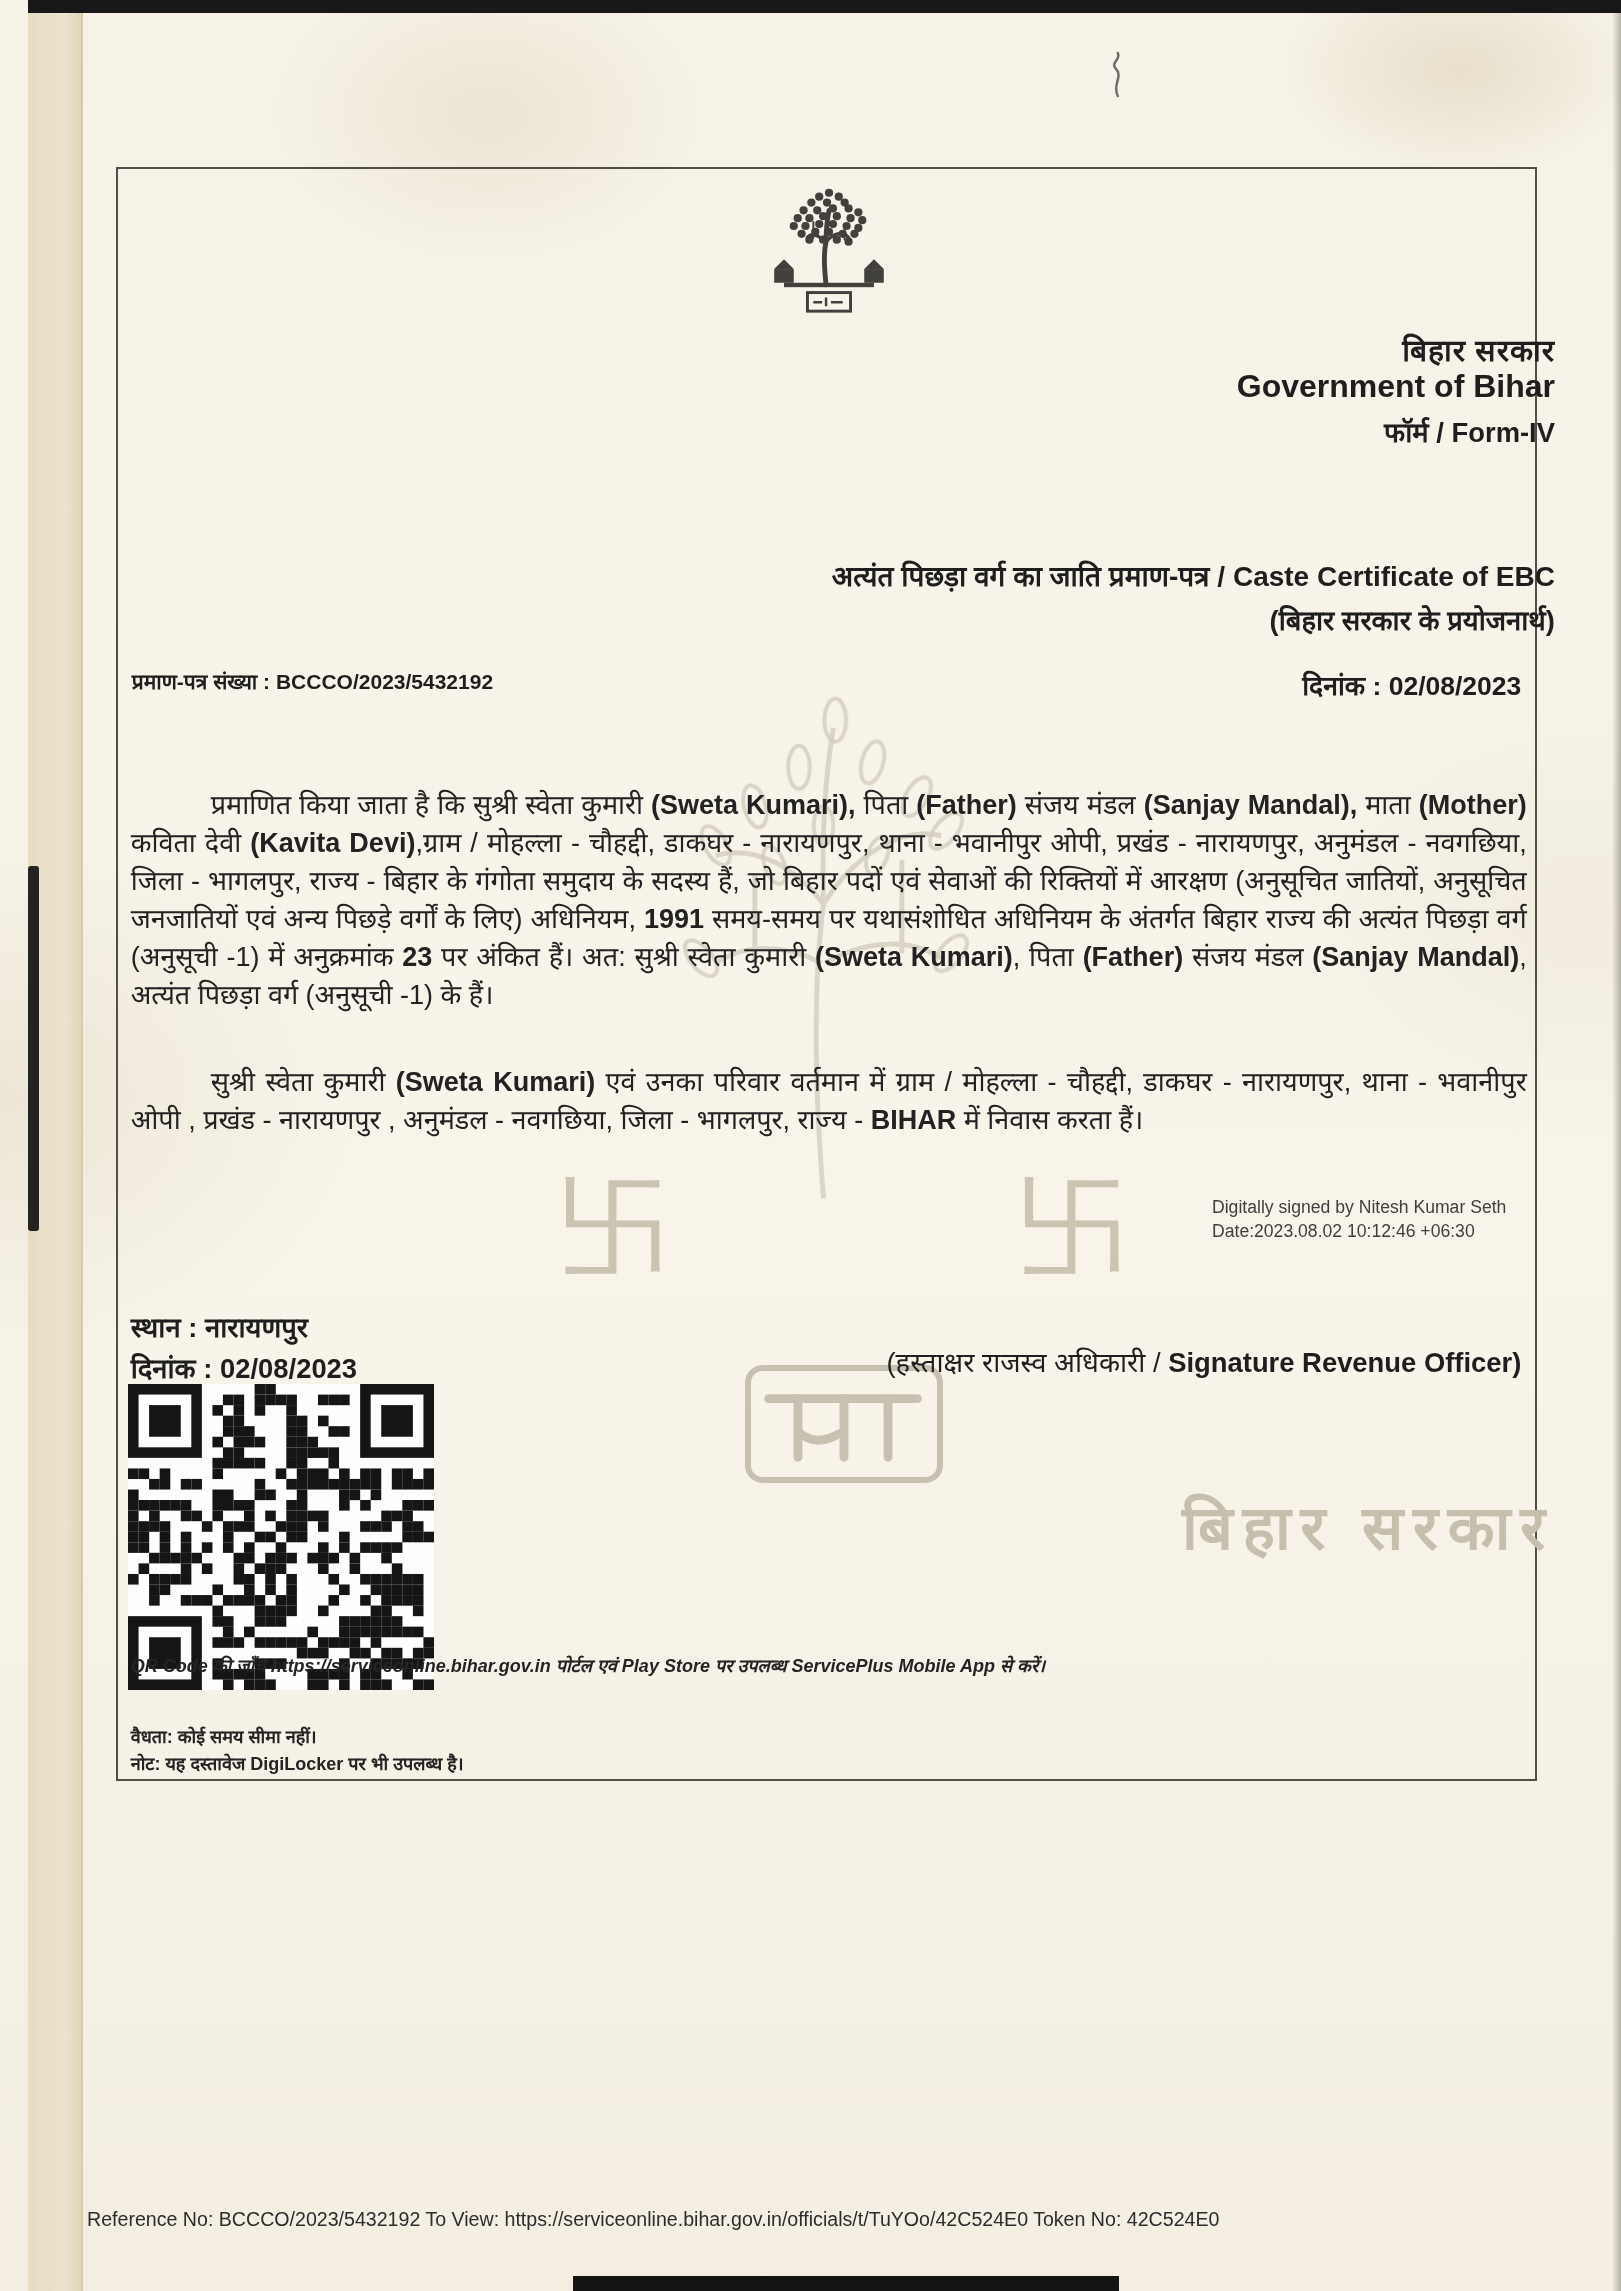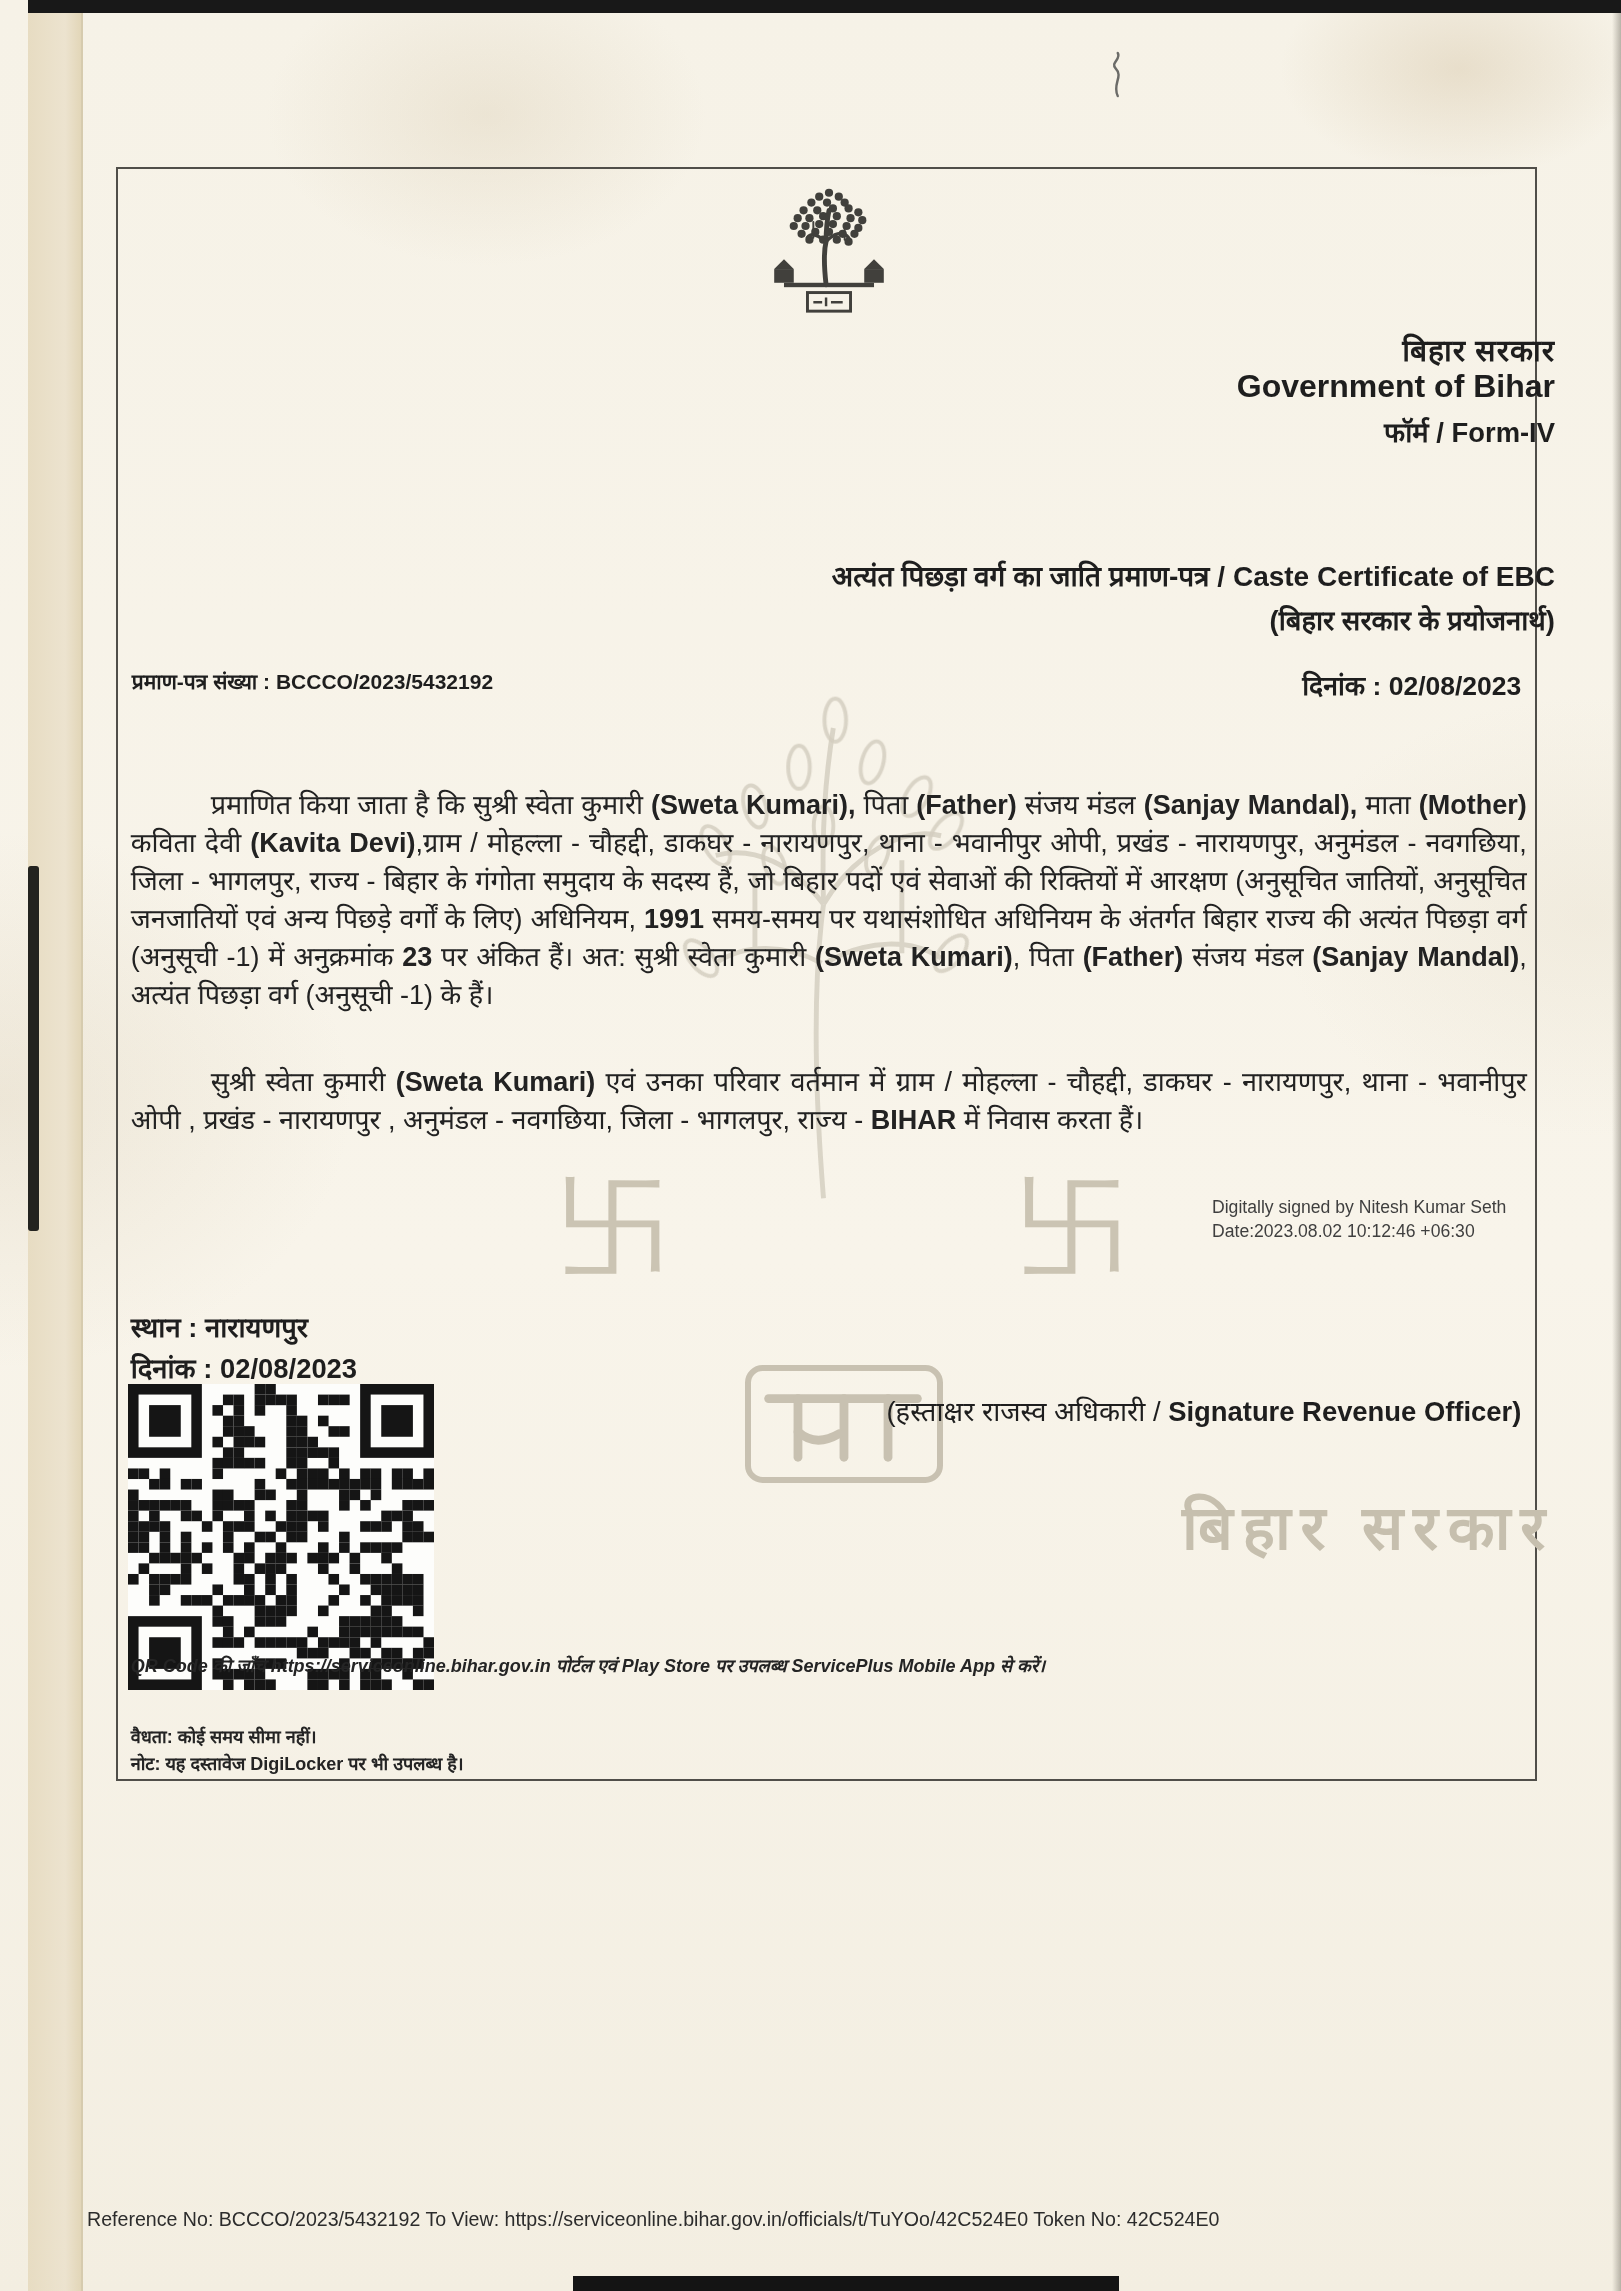--- a/index.html
+++ b/index.html
@@ -43,21 +43,21 @@
   .date-r { right:13.7px; top:498px; font-size:26.5px; font-weight:600; }
 
   .para { left:12.7px; width:1396px; text-align:justify; font-size:27px; line-height:38px; color:#222; }
   .para1 { top:617px; text-indent:80px; }
   .para2 { top:894px; text-indent:80px; }
 
   .digi { left:1094px; top:1027px; font-size:17.6px; line-height:23.5px; color:#3f3f3f; }
 
   .place  { left:12.7px; top:1139px; font-size:27.4px; font-weight:600; }
   .date-l { left:12.7px; top:1180px; font-size:27.4px; font-weight:600; }
-  .officer { right:13.7px; top:1223px; font-size:27.4px; text-align:right; width:745px; }
+  .officer { right:13.7px; top:1174px; font-size:27.4px; text-align:right; width:745px; }
 
   .qr { left:9.8px; top:1215px; width:306px; height:306px; background:#fff; }
 
   .note { left:12.7px; font-size:18px; font-weight:600; color:#242424; }
   .note1 { top:1484px;font-style:italic; } .note2 { top:1555px; } .note3 { top:1582px; }
 
   
   .wm { color:#cbc4b3; z-index:0; }
   .wm-tree { left:490px; top:500px; width:431px; height:549px; opacity:.55; }
   .wm-swastika { font-size:110px; line-height:110px; font-weight:400; }

